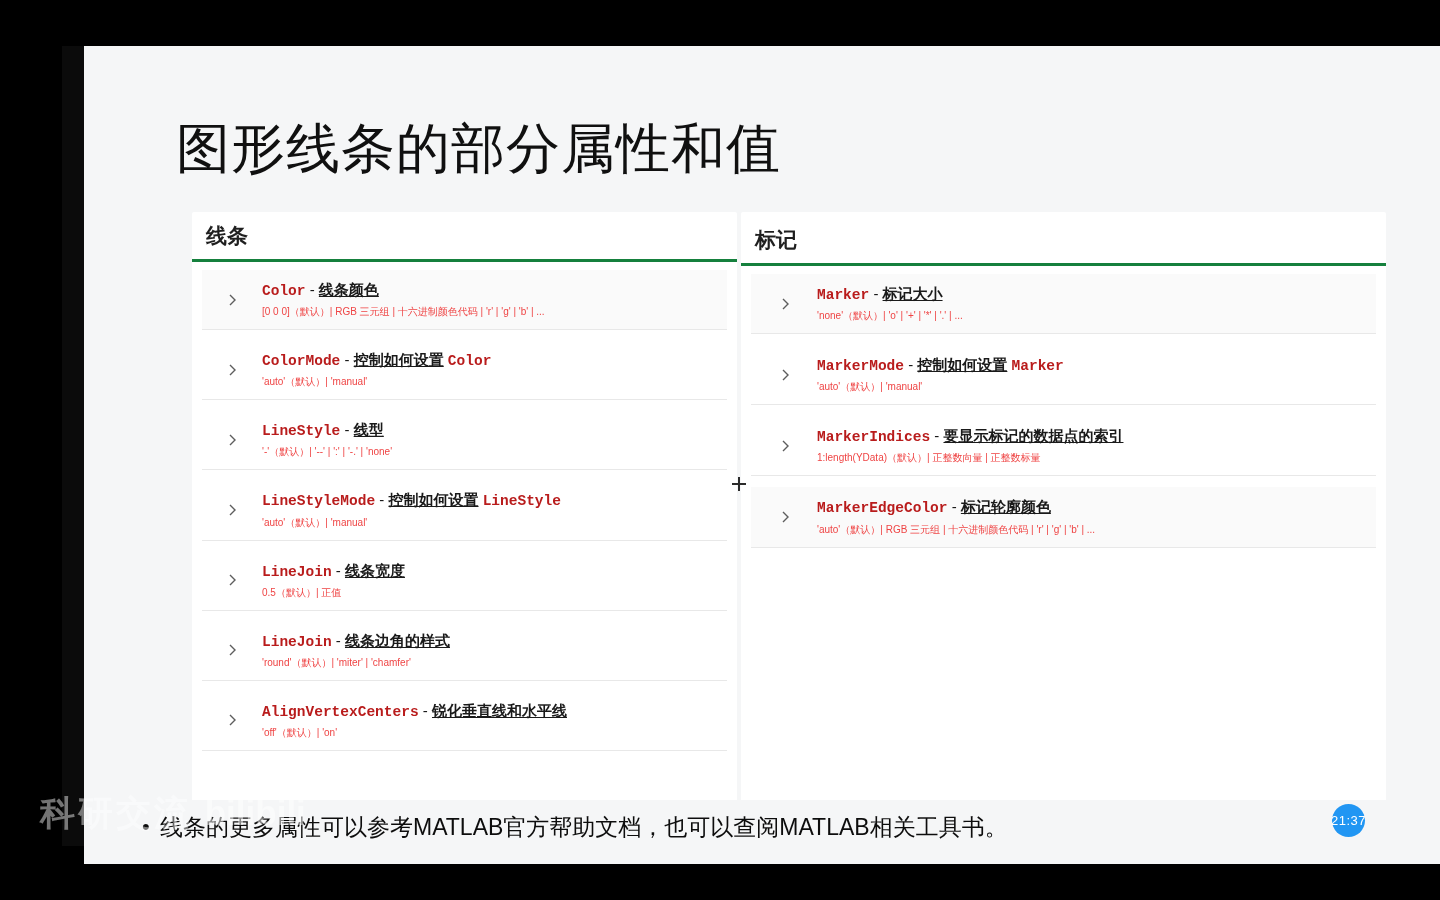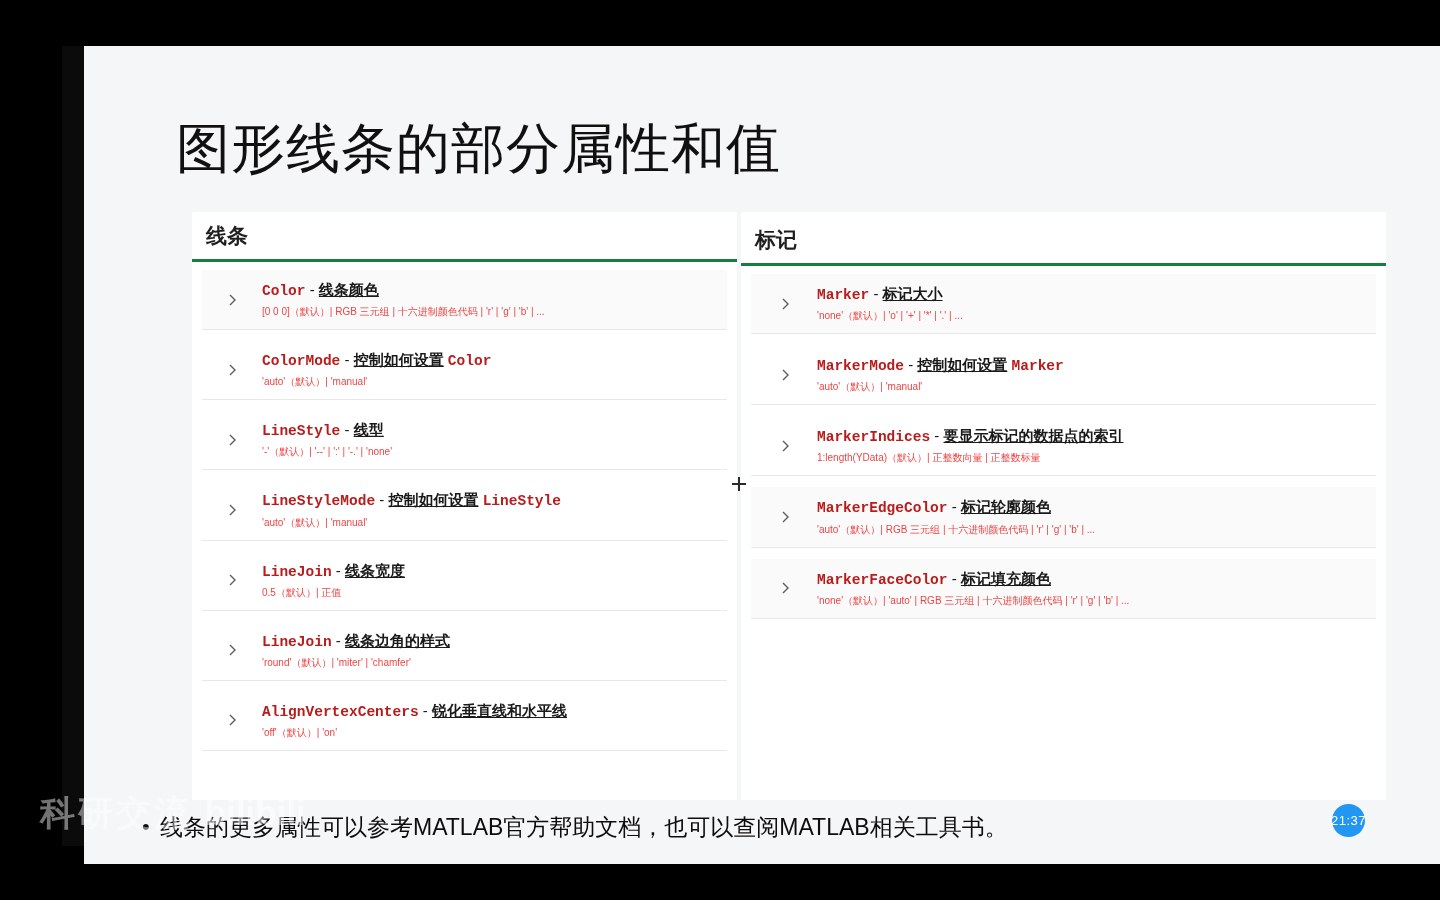--- a/index.html
+++ b/index.html
@@ -356,29 +356,20 @@
         <div class="acc-item">
           <span class="chev">
             <svg width="10" height="14" viewBox="0 0 10 14">
                 <path d="M2 2 L7 7 L2 12" fill="none" stroke="#5d5d5d" stroke-width="1.4"></path>
               </svg>
           </span>
           <div class="acc-title"><span class="mono">MarkerEdgeColor</span><span class="dash"> - </span><span class="cn">标记轮廓颜色</span></div>
           <div class="acc-values mono">'auto'（默认）| RGB 三元组 | 十六进制颜色代码 | 'r' | 'g' | 'b' | ...</div>
         </div>
 
-        <div class="acc-item">
-          <span class="chev">
-            <svg width="10" height="14" viewBox="0 0 10 14">
-                <path d="M2 2 L7 7 L2 12" fill="none" stroke="#5d5d5d" stroke-width="1.4"></path>
-              </svg>
-          </span>
-          <div class="acc-title"><span class="mono">MarkerFaceColor</span><span class="dash"> - </span><span class="cn">标记填充颜色</span></div>
-          <div class="acc-values mono">'none'（默认）| 'auto' | RGB 三元组 | 十六进制颜色代码 | 'r' | 'g' | 'b' | ...</div>
-        </div>
 
       </div>
     </div>
 
     <div class="cursor"></div>
   </div>
 
   <div class="caption-bar"></div>
   <div class="caption">
     <span class="bullet">•</span>

